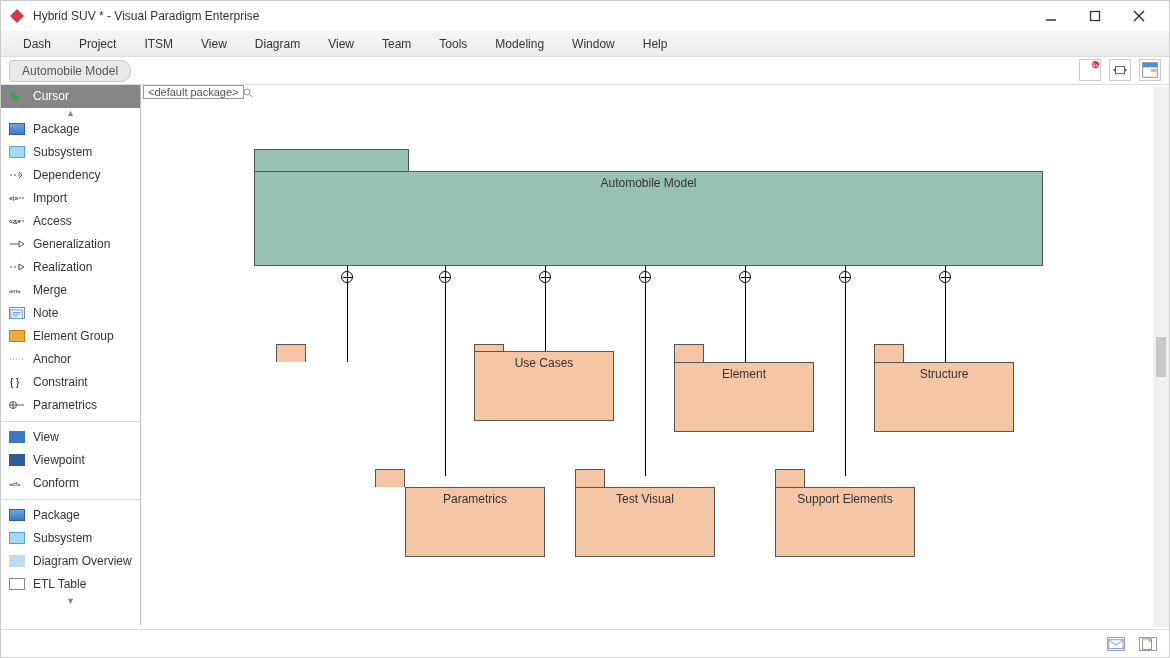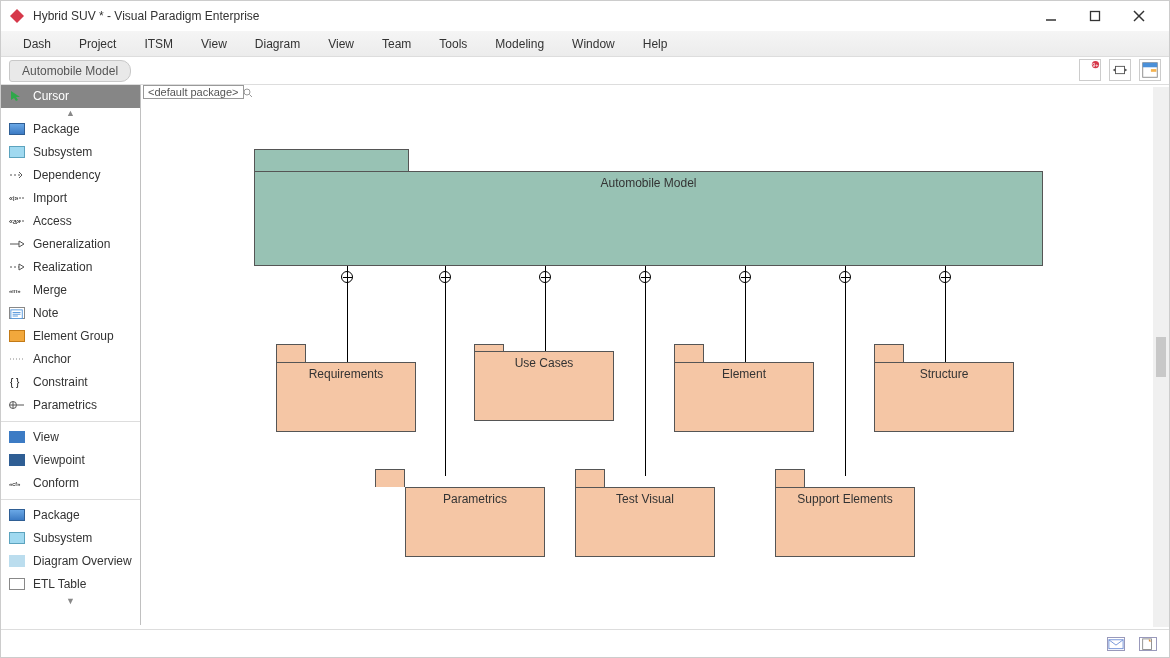--- a/index.html
+++ b/index.html
@@ -269,23 +269,20 @@
       <div class="circ" style="left:498px; top:172px;"></div>
         <div class="vline" style="left:504px; top:167px; height:210px;"></div>
       <div class="circ" style="left:598px; top:172px;"></div>
         <div class="vline" style="left:604px; top:167px; height:96px;"></div>
       <div class="circ" style="left:698px; top:172px;"></div>
         <div class="vline" style="left:704px; top:167px; height:210px;"></div>
       <div class="circ" style="left:798px; top:172px;"></div>
         <div class="vline" style="left:804px; top:167px; height:96px;"></div>
 
       <div class="pkg-tab" style="left:135px; top:245px;"></div>
-      <div class="pkg-body" style="left:135px; top:263px;">
-          <span>Requirements</span>
-        </div>
 
       <div class="pkg-tab" style="left:333px; top:245px;"></div>
       <div class="pkg-body" style="left:333px; top:252px;">
           <span>Use Cases</span>
         </div>
 
       <div class="pkg-tab" style="left:533px; top:245px;"></div>
       <div class="pkg-body" style="left:533px; top:263px;">
           <span>Element</span>
         </div>

